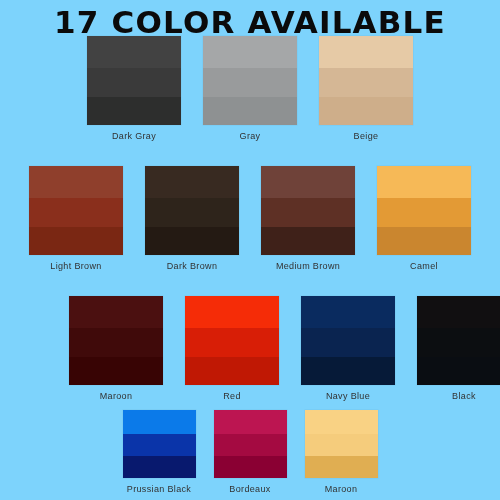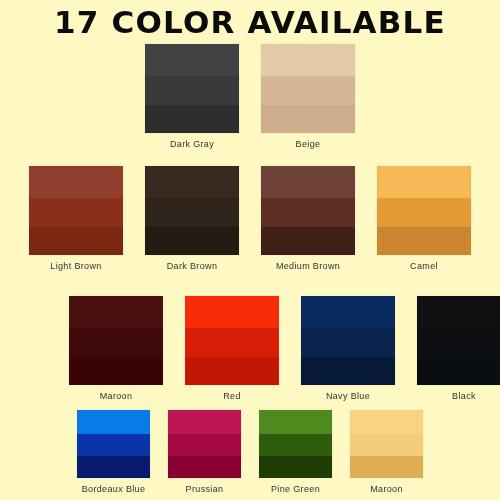--- a/index.html
+++ b/index.html
@@ -10,21 +10,21 @@
     width: 500px;
     height: 500px;
     background: #ffffff;
     font-family: "Liberation Sans", sans-serif;
     overflow: hidden;
   }
   #page {
     position: relative;
     width: 500px;
     height: 500px;
-    background: #fef9c3;
+    background: #7dd3fc;
     box-sizing: border-box;
   }
   #title {
     position: absolute;
     left: 0;
     top: 4px;
     width: 500px;
     text-align: center;
     font-family: "DejaVu Sans", sans-serif;
     font-weight: 800;
@@ -34,21 +34,21 @@
     line-height: 36px;
     white-space: nowrap;
   }
   .row {
     position: absolute;
     left: 0;
     width: 500px;
     display: flex;
     justify-content: center;
   }
-  .row.r1 { top: 44px; }
+  .row.r1 { top: 36px; }
   .row.r2 { top: 166px; align-items: flex-end; }
   .row.r3 { top: 296px; padding-left: 40px; }
   .row.r4 { top: 410px; }
 
   .cell {
     display: flex;
     flex-direction: column;
     align-items: center;
   }
   .row.r1 .cell, .row.r2 .cell, .row.r3 .cell {
@@ -99,20 +99,28 @@
     <div class="cell">
       <div class="swatch">
         <div class="band b1" style="background-color: rgb(66, 66, 66);"></div>
         <div class="band b2" style="background-color: rgb(58, 58, 58);"></div>
         <div class="band b3" style="background-color: rgb(45, 46, 45);"></div>
       </div>
       <div class="label">Dark Gray</div>
     </div>
     <div class="cell">
       <div class="swatch">
+        <div class="band b1" style="background-color: rgb(165, 167, 168);"></div>
+        <div class="band b2" style="background-color: rgb(153, 155, 156);"></div>
+        <div class="band b3" style="background-color: rgb(142, 145, 146);"></div>
+      </div>
+      <div class="label">Gray</div>
+    </div>
+    <div class="cell">
+      <div class="swatch">
         <div class="band b1" style="background-color: rgb(230, 202, 166);"></div>
         <div class="band b2" style="background-color: rgb(213, 183, 149);"></div>
         <div class="band b3" style="background-color: rgb(206, 174, 138);"></div>
       </div>
       <div class="label">Beige</div>
     </div>
   </div>
 
   <div class="row r2">
     <div class="cell">
@@ -184,37 +192,29 @@
     </div>
   </div>
 
   <div class="row r4">
     <div class="cell">
       <div class="swatch">
         <div class="band b1" style="background-color: rgb(11, 122, 233);"></div>
         <div class="band b2" style="background-color: rgb(10, 52, 169);"></div>
         <div class="band b3" style="background-color: rgb(8, 25, 110);"></div>
       </div>
-      <div class="label">Bordeaux Blue</div>
+      <div class="label">Prussian Black</div>
     </div>
     <div class="cell">
       <div class="swatch">
         <div class="band b1" style="background-color: rgb(188, 21, 81);"></div>
         <div class="band b2" style="background-color: rgb(164, 10, 65);"></div>
         <div class="band b3" style="background-color: rgb(138, 0, 51);"></div>
       </div>
-      <div class="label">Prussian</div>
-    </div>
-    <div class="cell">
-      <div class="swatch">
-        <div class="band b1" style="background-color: rgb(77, 139, 30);"></div>
-        <div class="band b2" style="background-color: rgb(45, 92, 10);"></div>
-        <div class="band b3" style="background-color: rgb(30, 60, 6);"></div>
-      </div>
-      <div class="label">Pine Green</div>
+      <div class="label">Bordeaux</div>
     </div>
     <div class="cell">
       <div class="swatch">
         <div class="band b1" style="background-color: rgb(249, 210, 132);"></div>
         <div class="band b2" style="background-color: rgb(245, 204, 124);"></div>
         <div class="band b3" style="background-color: rgb(224, 174, 82);"></div>
       </div>
       <div class="label">Maroon</div>
     </div>
   </div>

